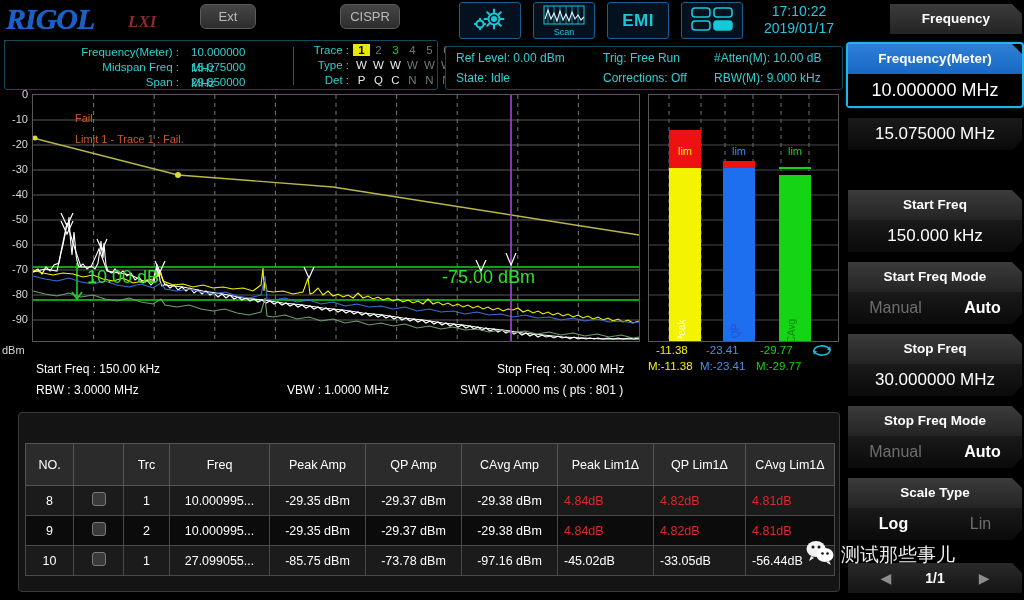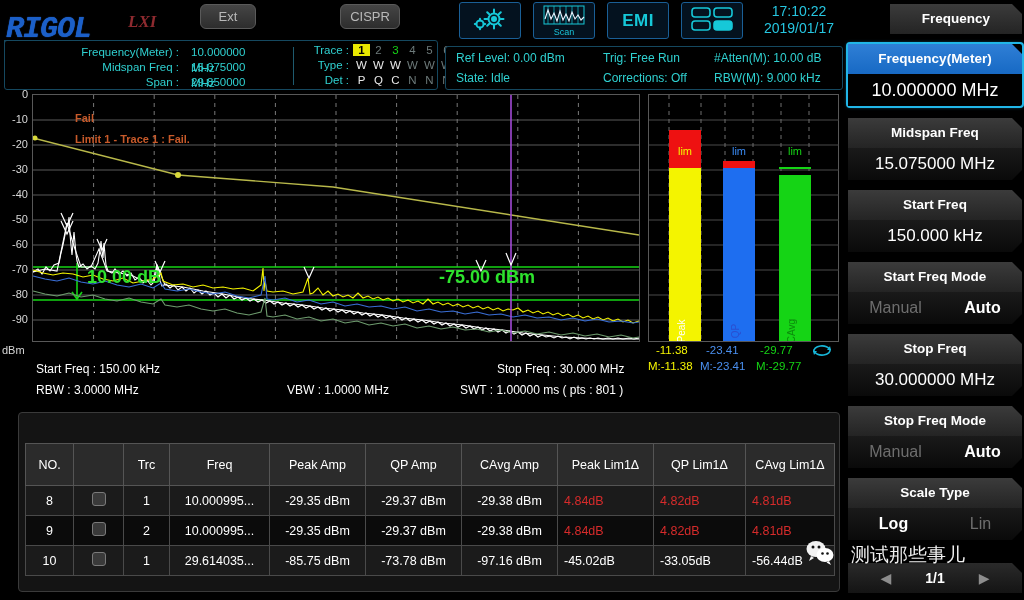--- a/index.html
+++ b/index.html
@@ -6,21 +6,21 @@
   html, body {
     width: 1024px; height: 600px;
     background: #000; overflow: hidden;
     font-family: "Liberation Sans", sans-serif;
     -webkit-font-smoothing: antialiased;
   }
   .app { position: relative; width: 1024px; height: 600px; background:#000; }
 
   
   .topbar { position:absolute; left:0; top:0; width:845px; height:40px; background:#000; }
-  .logo { position:absolute; left:6px; top:12px; font-family:Liberation Mono, monospace;
+  .logo { position:absolute; left:6px; top:2px; font-family:Liberation Serif, serif;
           font-size:30px; font-weight:bold; font-style:italic; color:#1b5fc8;
           letter-spacing:-1px; text-shadow:0 0 1px #2a74e8; }
   .lxi { position:absolute; left:128px; top:12px; font-family:"Liberation Serif", serif;
          font-size:17px; font-weight:bold; font-style:italic; color:#8e2a2f; }
   .pillbtn { position:absolute; top:4px; height:25px; border-radius:6px;
              background:linear-gradient(#454545,#2d2d2d); border:1px solid #5a5a5a;
              color:#b9b9b9; font-size:13px; display:flex; align-items:center;
              justify-content:center; }
   .pill-ext { left:200px; width:56px; }
   .pill-cispr { left:340px; width:60px; }
@@ -59,21 +59,21 @@
   .parambox2 { position:absolute; left:445px; top:46px; width:398px; height:44px;
                border:1px solid #15485f; border-radius:3px; background:#000; }
   .p2 { position:absolute; font-size:12px; color:#2fd0d0; line-height:20px; }
 
   
   .graphwrap { position:absolute; left:0; top:92px; width:845px; height:268px; }
   .yaxis { position:absolute; left:0; top:0; width:30px; height:250px; }
   .ytick { position:absolute; right:2px; font-size:11px; color:#d8d8d8; transform:translateY(-50%); }
   .dbm { position:absolute; left:2px; top:252px; font-size:11px; color:#d8d8d8; }
   .plot { position:absolute; left:32px; top:2px; width:608px; height:248px;
-          background:#000; border:1px solid #585858;font-weight:bold; }
+          background:#000; border:1px solid #585858; }
   .barpanel { position:absolute; left:648px; top:2px; width:191px; height:248px;
               background:#000; border:1px solid #585858; }
   .barvals { position:absolute; left:648px; top:252px; width:196px; height:34px; }
   .bv { position:absolute; font-size:11.5px; }
 
   
   .axisfoot { position:absolute; left:0; top:362px; width:845px; height:42px; color:#fff;
               font-size:12px;padding-left:47px; }
   .af { position:absolute; }
 
@@ -116,21 +116,21 @@
   .t-on { color:#fff; font-weight:bold; }
   .pager { position:absolute; left:2px; top:563px; width:174px; height:30px;
            display:flex; align-items:center; justify-content:center; gap:34px;
            background:linear-gradient(#2a2a2a,#141414);
            clip-path: polygon(0 0, calc(100% - 10px) 0, 100% 10px, 100% 100%, 0 100%); }
   .pager .arw { color:#8d8d8d; font-size:14px; }
   .pager .pg { color:#fff; font-size:14px; font-weight:bold; }
 
   
   .watermark { position:absolute; left:805px; top:540px; display:flex; align-items:center;
-               gap:16px; z-index:40; }
+               gap:6px; z-index:40; }
   .wm-text { color:#efefef; font-size:19px; font-family:"DejaVu Sans", sans-serif;
              text-shadow:0 0 3px #000; }
 </style>
 </head>
 <body>
 
 <div class="app">
 
   <div class="topbar">
     <div class="logo">RIGOL</div>
@@ -439,21 +439,21 @@
           <td>-29.37 dBm</td>
           <td>-29.38 dBm</td>
           <td class="red" style="text-align:left;">4.84dB</td>
           <td class="red" style="text-align:left;">4.82dB</td>
           <td class="red" style="text-align:left;">4.81dB</td>
         </tr>
         <tr>
           <td>10</td>
           <td><span class="chk"></span></td>
           <td>1</td>
-          <td>29.614035...</td>
+          <td>27.099055...</td>
           <td>-85.75 dBm</td>
           <td>-73.78 dBm</td>
           <td>-97.16 dBm</td>
           <td style="text-align:left;">-45.02dB</td>
           <td style="text-align:left;">-33.05dB</td>
           <td style="text-align:left;">-56.44dB</td>
         </tr>
       </tbody>
     </table>
   </div>
@@ -463,21 +463,20 @@
     <div class="mitem" style="top:4px;padding-left:42px;">
       <div class="mtitle">Frequency</div>
     </div>
 
     <div class="mitem sel" style="top:44px;">
       <div class="mtitle">Frequency(Meter)</div>
       <div class="mval">10.000000 MHz</div>
     </div>
 
     <div class="mitem" style="top:118px;">
-      <div class="mtitle">Midspan Freq</div>
       <div class="mval">15.075000 MHz</div>
     </div>
 
     <div class="mitem" style="top:190px;">
       <div class="mtitle">Start Freq</div>
       <div class="mval">150.000 kHz</div>
     </div>
 
     <div class="mitem" style="top:262px;">
       <div class="mtitle">Start Freq Mode</div>

